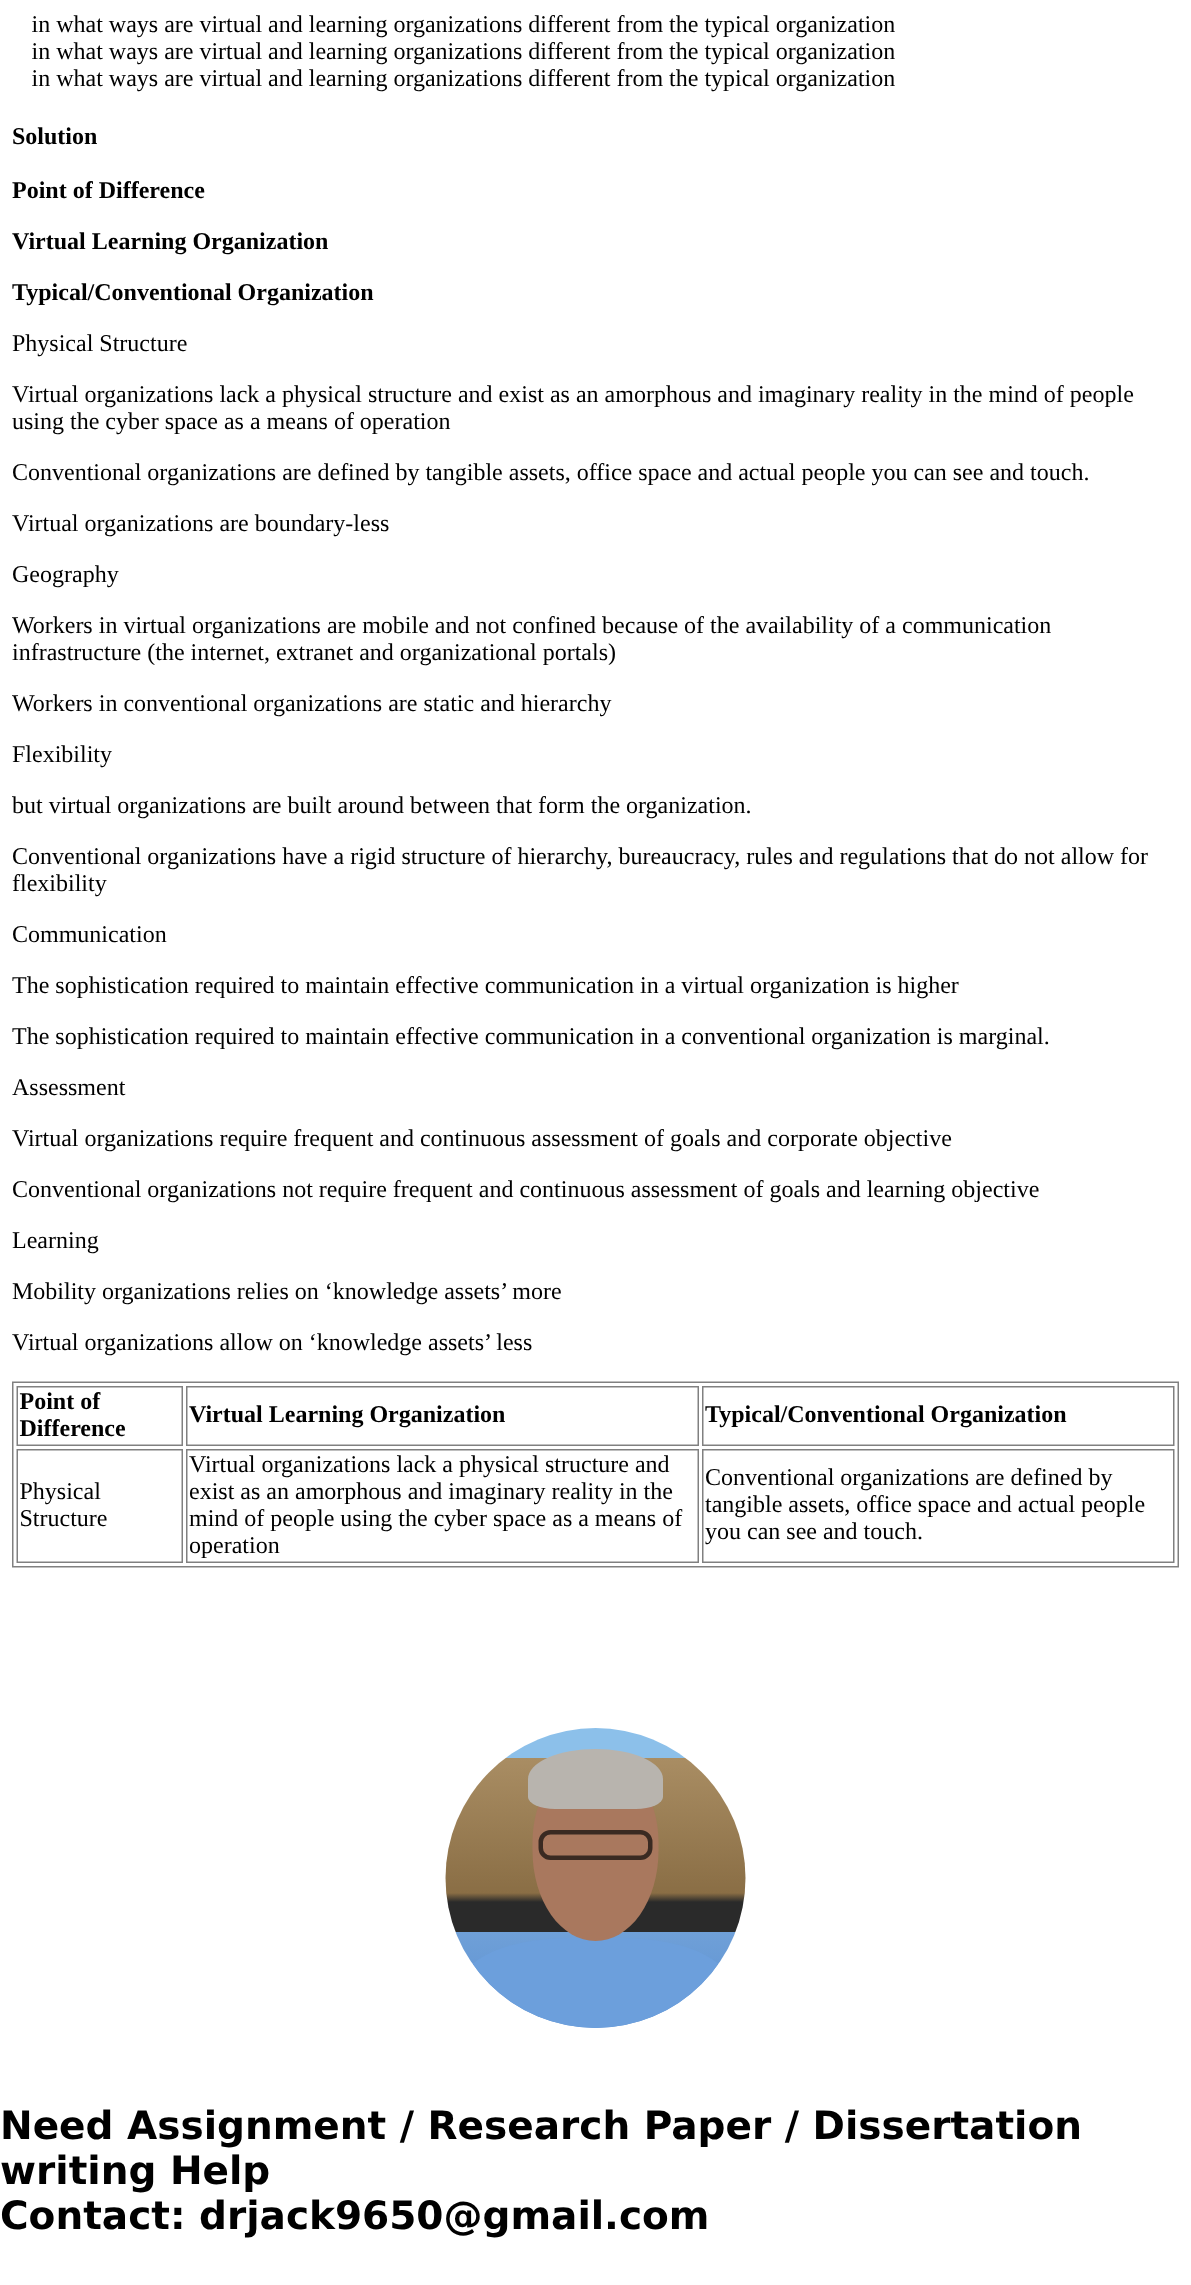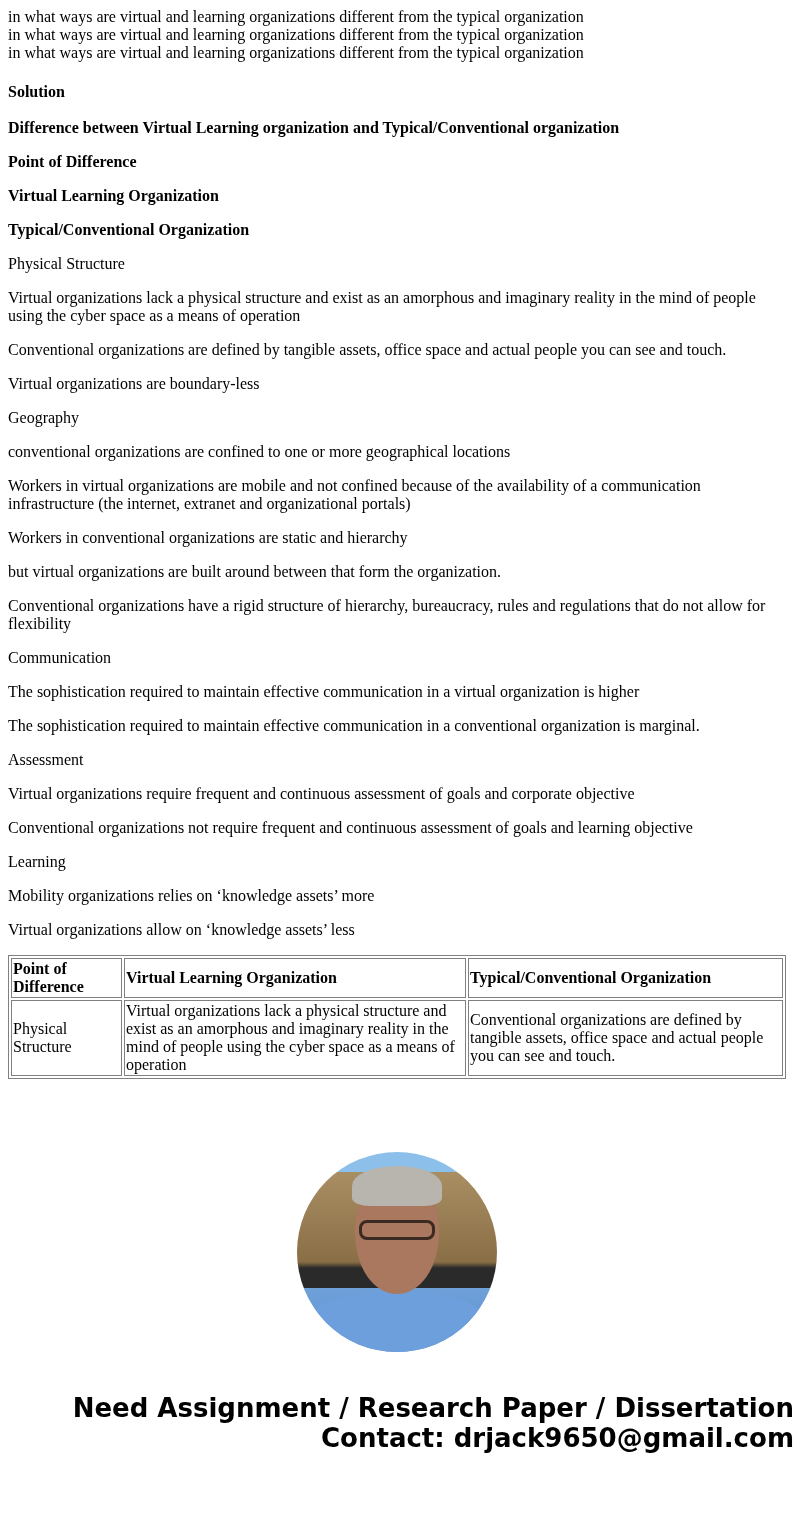--- a/index.html
+++ b/index.html
@@ -1,63 +1,62 @@
 <!DOCTYPE html>
 <html><head>
 <meta charset="utf-8">
 <style>
   html, body { margin: 0; padding: 0; background: #ffffff; }
   body { width: 794px; height: 1523px; overflow: hidden; position: relative;
          font-family: "Liberation Serif", serif; font-size: 16px; color: #000; }
   .content { position: absolute; left: 8px; top: 0; width: 778px; height: 1122px; overflow: hidden; }
-  .qline { line-height: 18px; }
+  .qline { line-height: 18px; margin-left: 13px; }
   .q-block { margin-top: 8px; }
   h2.sol { font-size: 16px; font-weight: bold; margin: 19px 0 0 0; line-height: 22px; }
   p { margin: 16px 0 0 0; line-height: 18px; }
   p.b { font-weight: bold; }
   table.diff { border: 1px solid #808080; border-spacing: 2px; margin-top: 16px; width: 778px; border-collapse: separate; }
   table.diff td { border: 1px solid #808080; padding: 1px; vertical-align: middle; line-height: 18px; }
   table.diff th { border: 1px solid #808080; padding: 1px; text-align: left; vertical-align: middle; line-height: 18px; }
   .promo { position: absolute; left: 0; top: 1122px; width: 794px; height: 401px; background: #fff; }
   .avatar { position: absolute; left: 297px; top: 30px; width: 200px; height: 200px; border-radius: 50%; overflow: hidden;
             background: linear-gradient(#8cc0ea 0%, #8cc0ea 10%, #a98d63 10%, #8a6e45 55%, #2a2a2a 58%, #2a2a2a 68%, #6fa0d8 68%, #5b8fd0 100%); }
   .avatar .face { position: absolute; left: 58px; top: 22px; width: 84px; height: 120px; border-radius: 45% 45% 50% 50%; background: #a9785e; }
   .avatar .hair { position: absolute; left: 55px; top: 14px; width: 90px; height: 40px; border-radius: 50% 50% 20% 20%; background: #b8b4ae; }
   .avatar .glasses { position: absolute; left: 62px; top: 68px; width: 76px; height: 20px; border: 3px solid #3a2a22; border-radius: 8px; box-sizing: border-box; }
   .avatar .shirt { position: absolute; left: 10px; top: 140px; width: 180px; height: 80px; border-radius: 40% 40% 0 0; background: #6c9fdc; }
-  .promo-text { position: absolute; left: 0; top: 271px; width: 794px; text-align: right;
+  .promo-text { position: absolute; left: 0; top: 281px; width: 794px; text-align: left;
                 font-family: "DejaVu Sans", sans-serif; font-weight: bold; font-size: 26px; line-height: 30px; }
 </style>
 </head>
 <body>
 
 <div class="content">
   <div class="q-block">
     <div class="qline">in what ways are virtual and learning organizations different from the typical organization</div>
     <div class="qline">in what ways are virtual and learning organizations different from the typical organization</div>
     <div class="qline">in what ways are virtual and learning organizations different from the typical organization</div>
   </div>
 
   <h2 class="sol">Solution</h2>
-  <p class="b">Difference between Virtual Learning organization and Typical/Conventional organization</p>
   <p class="b">Point of Difference</p>
   <p class="b">Virtual Learning Organization</p>
   <p class="b">Typical/Conventional Organization</p>
 
   <p>Physical Structure</p>
   <p>Virtual organizations lack a physical structure and exist as an amorphous and imaginary reality in the mind of people using the cyber space as a means of operation</p>
   <p>Conventional organizations are defined by tangible assets, office space and actual people you can see and touch.</p>
 
   <p>Virtual organizations are boundary-less</p>
   <p>Geography</p>
-  <p>conventional organizations are confined to one or more geographical locations</p>
 
   <p>Workers in virtual organizations are mobile and not confined because of the availability of a communication infrastructure (the internet, extranet and organizational portals)</p>
   <p>Workers in conventional organizations are static and hierarchy</p>
 
+  <p>Flexibility</p>
   <p>but virtual organizations are built around between that form the organization.</p>
   <p>Conventional organizations have a rigid structure of hierarchy, bureaucracy, rules and regulations that do not allow for flexibility</p>
 
   <p>Communication</p>
   <p>The sophistication required to maintain effective communication in a virtual organization is higher</p>
   <p>The sophistication required to maintain effective communication in a conventional organization is marginal.</p>
 
   <p>Assessment</p>
   <p>Virtual organizations require frequent and continuous assessment of goals and corporate objective</p>
   <p>Conventional organizations not require frequent and continuous assessment of goals and learning objective</p>
@@ -84,15 +83,16 @@
 
 <div class="promo">
   <div class="avatar">
     <div class="shirt"></div>
     <div class="face"></div>
     <div class="hair"></div>
     <div class="glasses"></div>
   </div>
   <div class="promo-text">
     <div>Need Assignment / Research Paper / Dissertation</div>
+    <div>writing Help</div>
     <div>Contact: drjack9650@gmail.com</div>
   </div>
 </div>
 
 </body></html>

